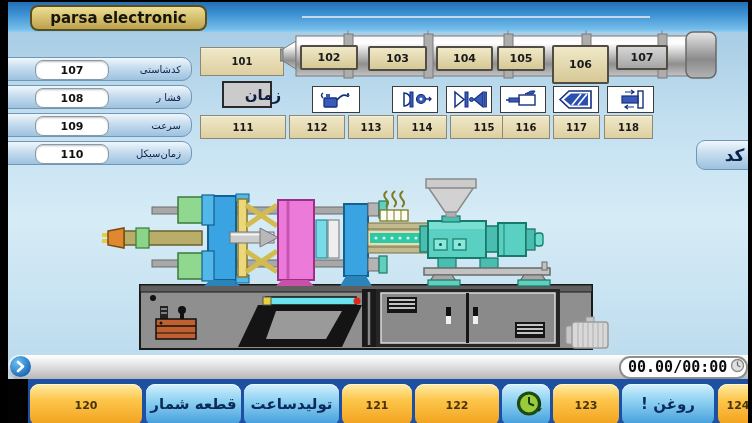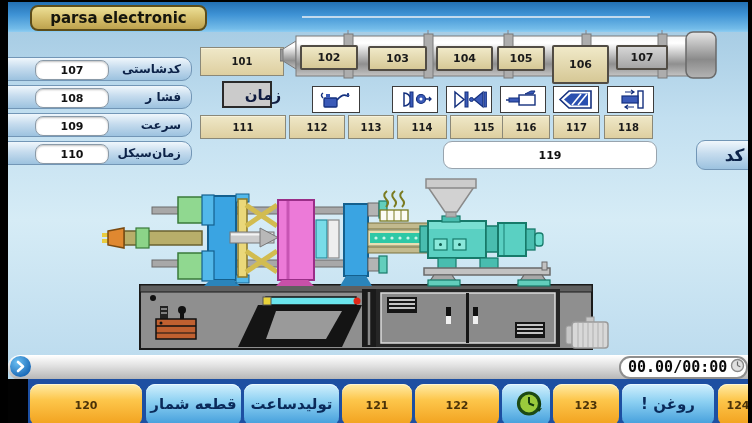--- a/index.html
+++ b/index.html
@@ -16,21 +16,21 @@
     font-size:15px;font-weight:bold;color:#15150c;text-align:center;}
   .topline{left:302px;top:16px;width:348px;height:2px;background:rgba(225,234,242,.8);}
   
   .blue-row{left:0;width:192px;height:24px;border:1px solid #7296b6;box-sizing:border-box;
     background:linear-gradient(180deg,#f0f7fc 0%,#c6dcee 45%,#9cc2df 100%);
     border-radius:3px 10px 10px 3px;}
   .white-pill{position:absolute;left:34px;top:2px;width:72px;height:18px;background:#fff;
     border:1px solid #8a9aa8;border-radius:8px;box-shadow:inset 0 1px 2px rgba(0,0,0,.25);
     display:flex;align-items:center;justify-content:center;font-size:11px;font-weight:bold;color:#111;}
   .row-label{position:absolute;right:10px;top:0;height:100%;display:flex;align-items:center;
-    font-size:12px;font-weight:bold;color:#0c2248;direction:rtl;}
+    font-size:10px;font-weight:normal;color:#0c2248;direction:rtl;}
   
   .tan{background:linear-gradient(180deg,#efe8c8,#decfa0);border:1px solid #8a8878;box-sizing:border-box;
     display:flex;align-items:center;justify-content:center;font-size:10px;font-weight:bold;color:#1a1a1a;
     box-shadow:inset 0 1px 0 #f8f2da;}
   .zaman{background:#cbcbcb;border:2px solid #2a2a2a;box-sizing:border-box;display:flex;align-items:center;
     justify-content:center;font-size:15px;font-weight:bold;color:#101c40;direction:rtl;padding-left:32px;}
   .barrel-btn{border:2px solid #514c44;border-radius:2px;box-sizing:border-box;
     background:linear-gradient(180deg,#f0e9c8,#d6c896);display:flex;align-items:center;justify-content:center;
     font-size:11px;font-weight:bold;color:#1a1a1a;}
   .barrel-btn.gray{background:linear-gradient(180deg,#d6d6d6,#a5a5a5);}
@@ -187,21 +187,20 @@
 
   <div class="abs tan" style="left:200px;top:115px;width:86px;height:24px">111</div>
   <div class="abs tan" style="left:289px;top:115px;width:56px;height:24px">112</div>
   <div class="abs tan" style="left:348px;top:115px;width:46px;height:24px">113</div>
   <div class="abs tan" style="left:397px;top:115px;width:50px;height:24px">114</div>
   <div class="abs tan" style="left:450px;top:115px;width:68px;height:24px">115</div>
   <div class="abs tan" style="left:502px;top:115px;width:48px;height:24px">116</div>
   <div class="abs tan" style="left:553px;top:115px;width:47px;height:24px">117</div>
   <div class="abs tan" style="left:604px;top:115px;width:49px;height:24px">118</div>
 
-  <div class="abs code-field" style="left:443px;top:141px;width:214px;height:28px">119</div>
   <div class="abs code-btn" style="left:670px;top:140px;width:77px;height:30px">کد</div>
 
   <svg class="abs" style="left:90px;top:176px" width="530" height="178" viewBox="0 0 530 178">
 
     <rect x="50" y="109" width="452" height="64" fill="#8f8f8f" stroke="#1a1a1a" stroke-width="2"></rect>
     <rect x="50" y="109" width="452" height="7" fill="#5f5f5f" stroke="#1a1a1a" stroke-width="1"></rect>
     <circle cx="63" cy="122" r="3" fill="#111"></circle>
 
     <rect x="70" y="130" width="8" height="13" fill="#222"></rect>
     <line x1="71" y1="133" x2="77" y2="133" stroke="#ddd" stroke-width="1"></line>

